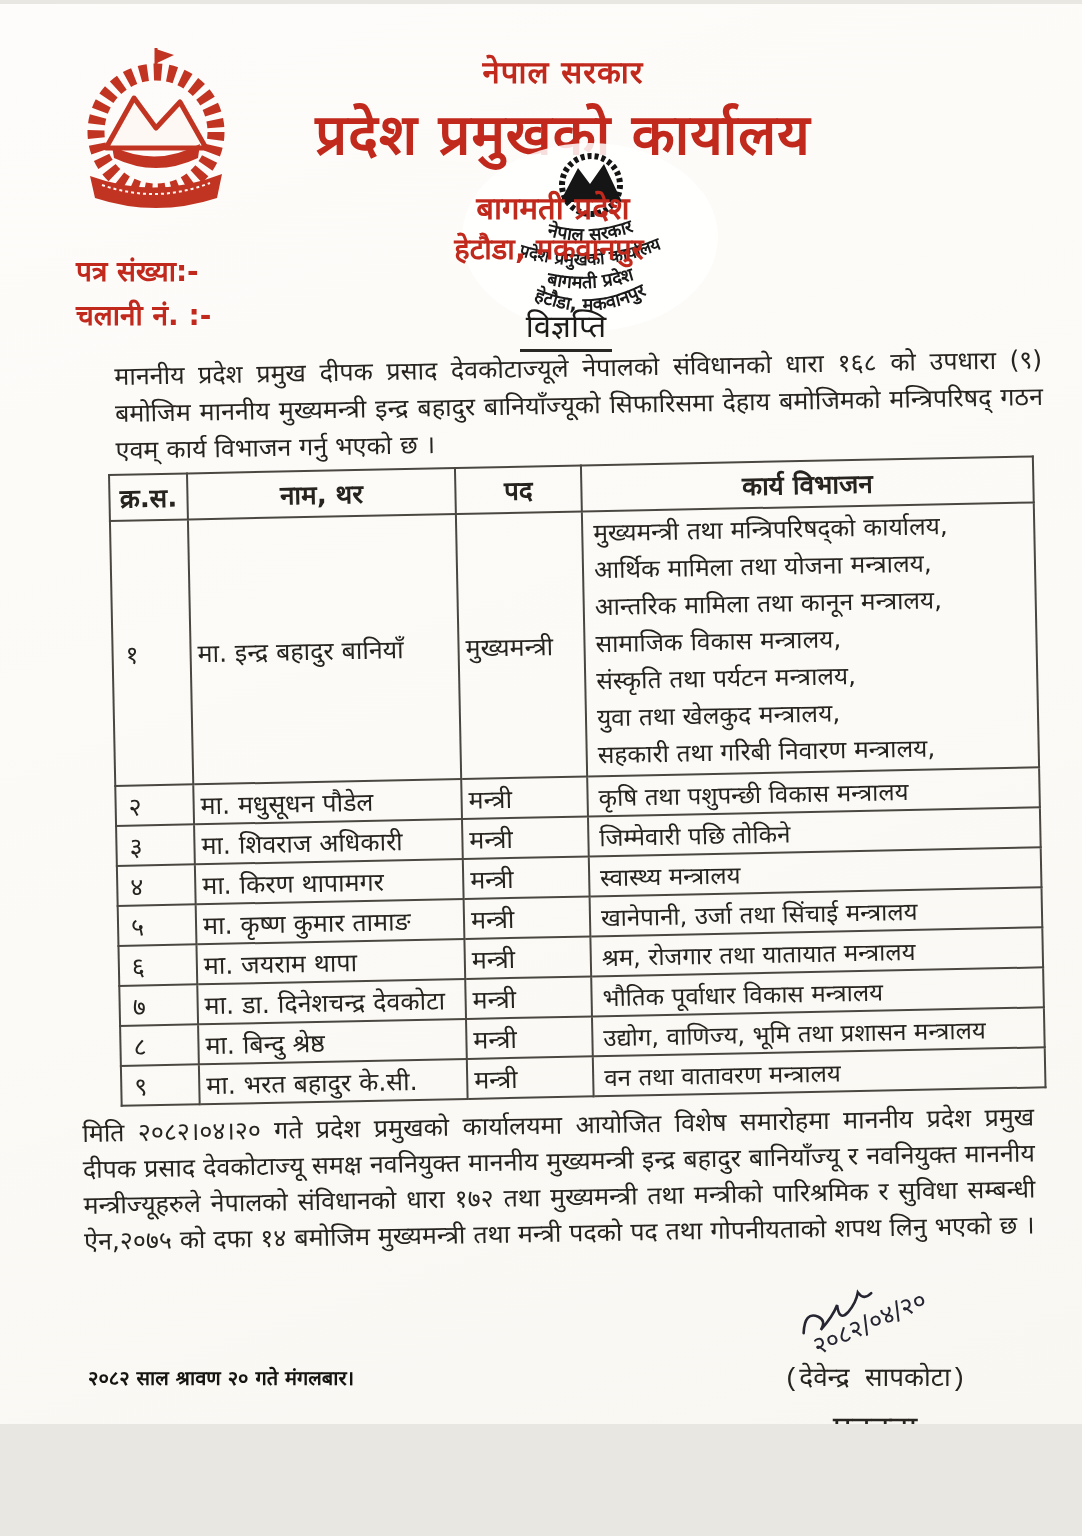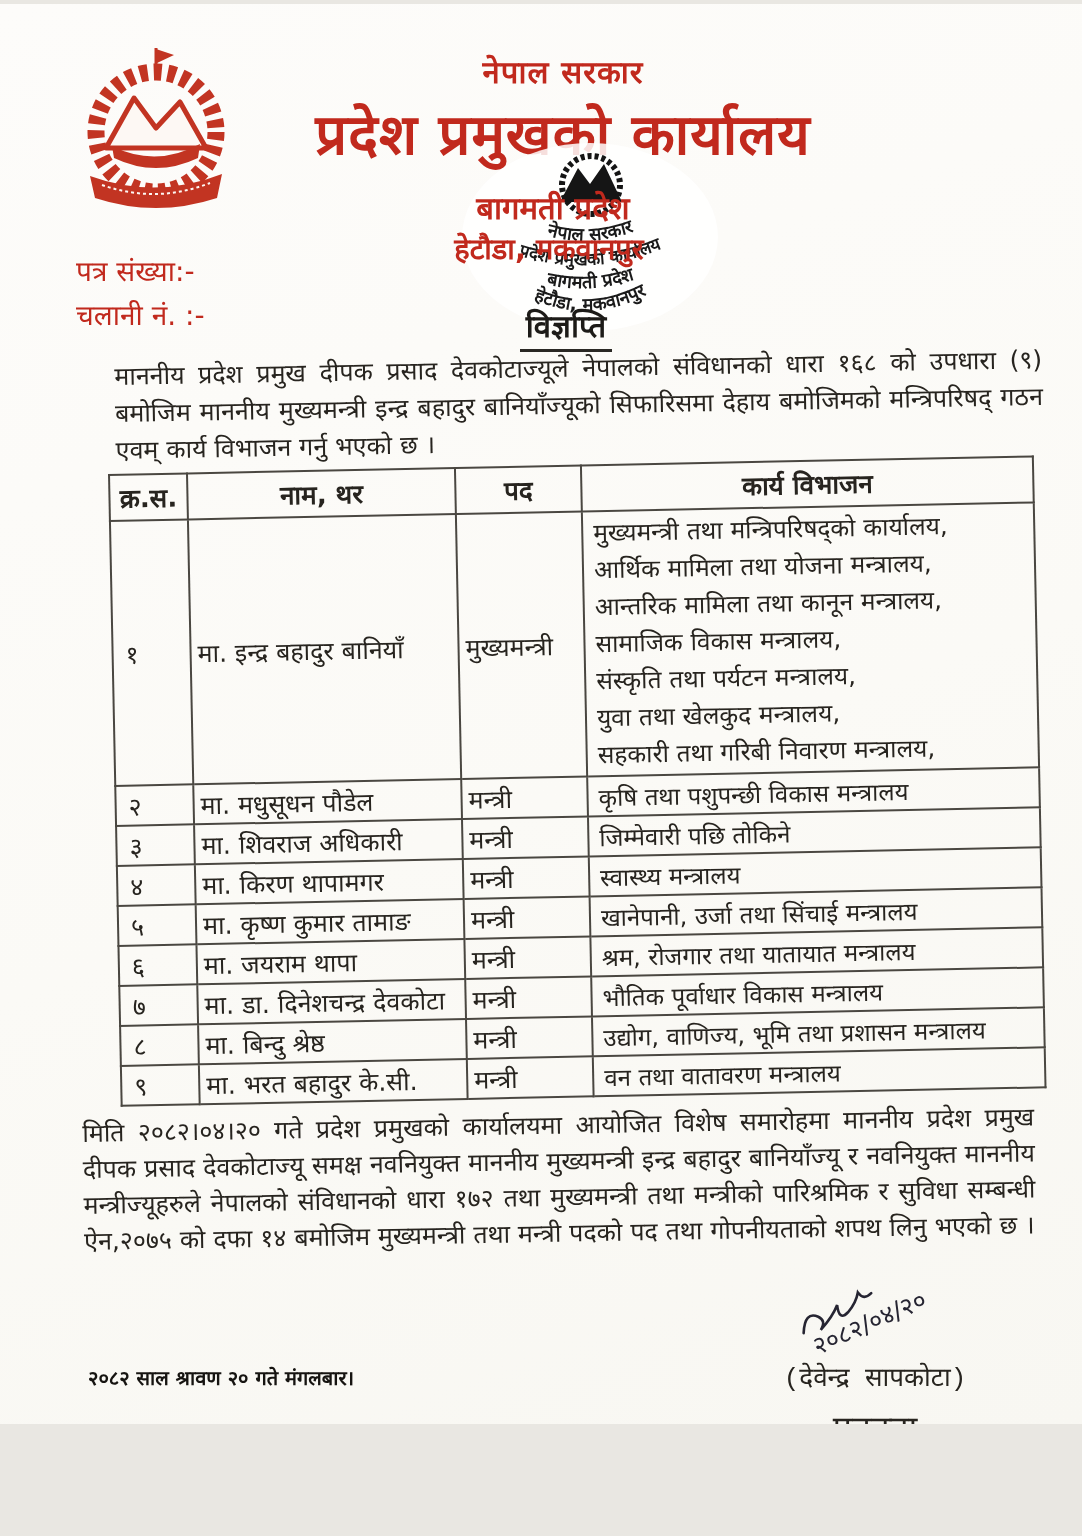--- a/index.html
+++ b/index.html
@@ -19,24 +19,24 @@
   .emblem{position:absolute;left:76px;top:42px;width:160px;height:174px;}
   .head-center{position:absolute;left:0;top:46px;width:100%;text-align:center;}
   .gov-title{font-size:31px;font-weight:bold;color:var(--accent-red);transform:translateX(22px);letter-spacing:1px;}
   .office-title{font-size:56px;font-weight:bold;color:var(--accent-red);margin-top:2px;transform:translateX(22px);letter-spacing:1px;}
   .province-line{position:absolute;left:0;width:100%;text-align:center;font-weight:bold;color:var(--accent-red);z-index:3;}
   .province{top:182px;font-size:31px;transform:translateX(12px);}
   .location{top:224px;font-size:29px;transform:translateX(8px);}
   .stamp{position:absolute;left:448px;top:136px;width:284px;height:198px;z-index:2;}
   .stamp svg{width:100%;height:100%;}
   
-  .ref-block{position:absolute;left:76px;top:246px;font-size:28px;font-weight:normal;color:var(--accent-red);line-height:44px;z-index:4;}
+  .ref-block{position:absolute;left:76px;top:246px;font-size:28px;font-weight:bold;color:var(--accent-red);line-height:44px;z-index:4;}
   
   .notice-wrap{position:absolute;left:0;top:300px;width:100%;text-align:center;z-index:4;}
-  .notice-title{display:inline-block;font-size:31px;font-weight:bold;color:#1d1b18;border-bottom:3px solid #2a2824;padding:0 6px 3px 6px;transform:translateX(25px);}
+  .notice-title{display:inline-block;font-size:31px;font-weight:normal;color:#1d1b18;border-bottom:3px solid #2a2824;padding:0 6px 3px 6px;transform:translateX(25px);}
   
   .intro{position:absolute;left:114px;top:354px;width:928px;font-size:25px;line-height:37px;text-align:justify;transform:rotate(-1.05deg);transform-origin:left top;}
   .closing{position:absolute;left:82px;top:1112px;width:952px;font-size:25px;line-height:36px;text-align:justify;transform:rotate(-1deg);transform-origin:left top;}
   
   .tbl-wrap{position:absolute;left:108px;top:470px;width:924px;transform:rotate(-1.15deg);transform-origin:left top;}
   table.mtable{width:100%;border-collapse:collapse;table-layout:fixed;}
   .mtable th,.mtable td{border:2px solid #4a4741;font-weight:normal;}
   .mtable th{font-weight:bold;font-size:26px;text-align:center;height:46px;padding:2px 4px;}
   .mtable td{font-size:25px;padding:2px 6px;}
   .mtable .c-sn{text-align:left;padding-left:12px;}

